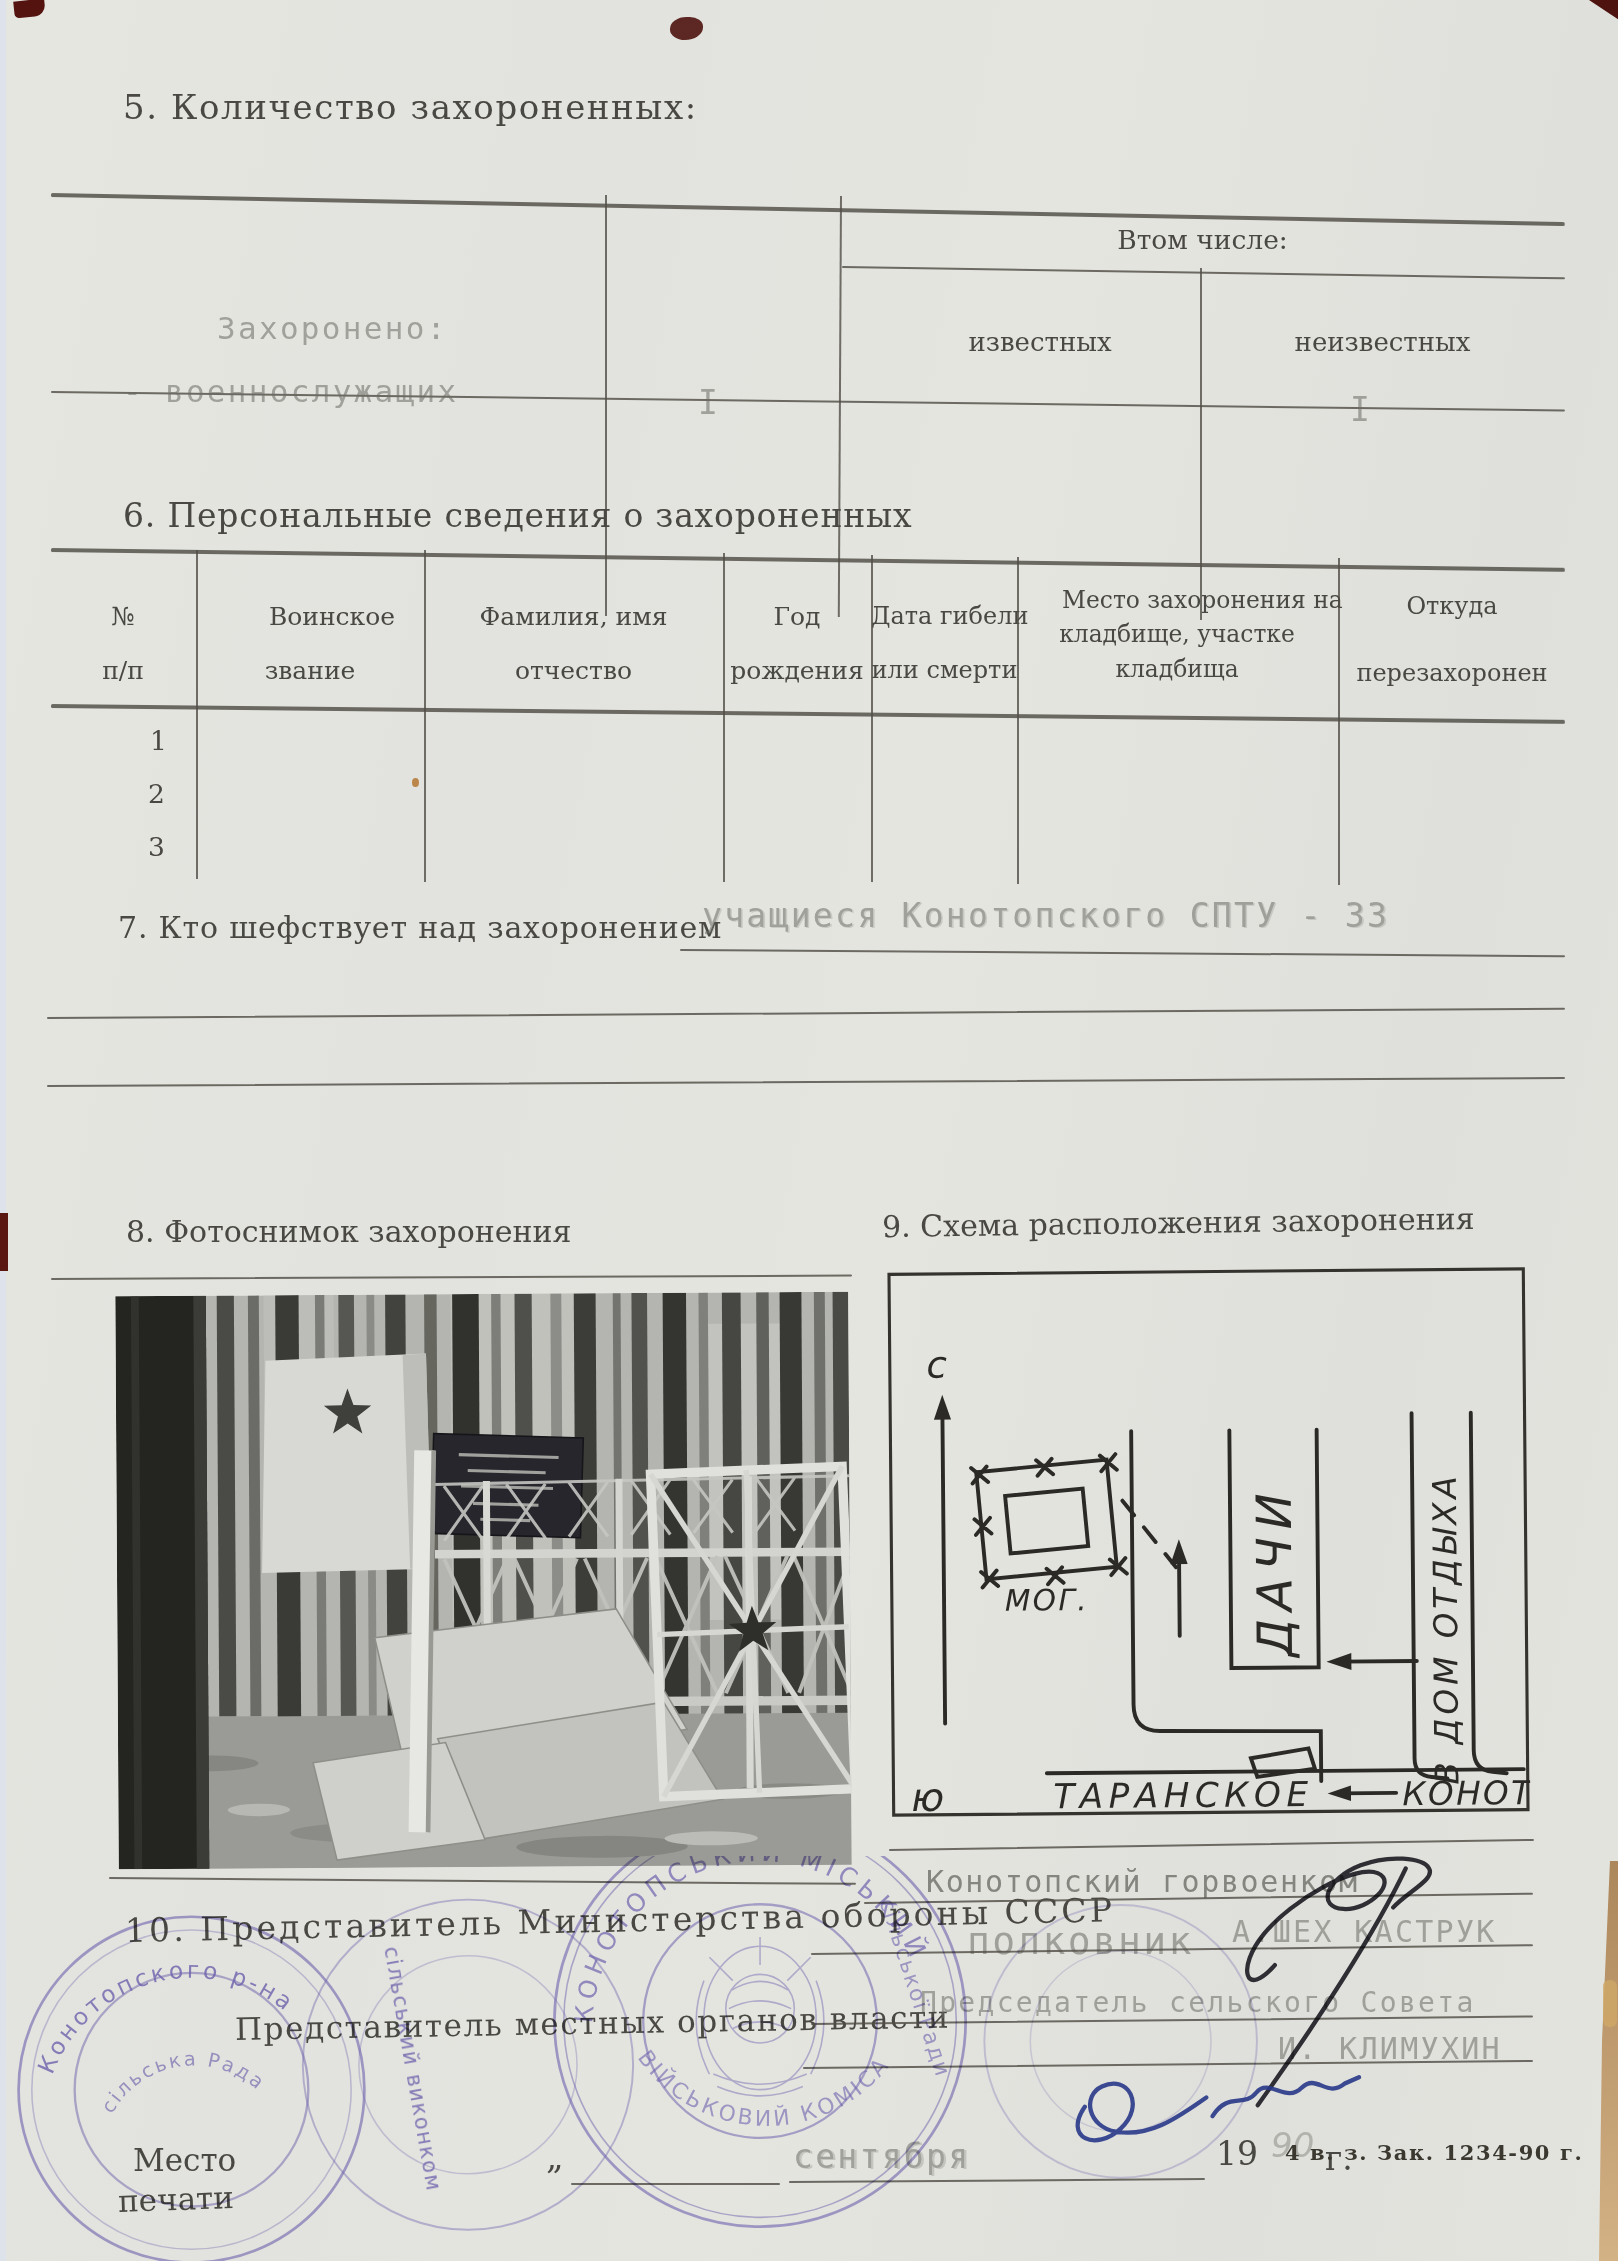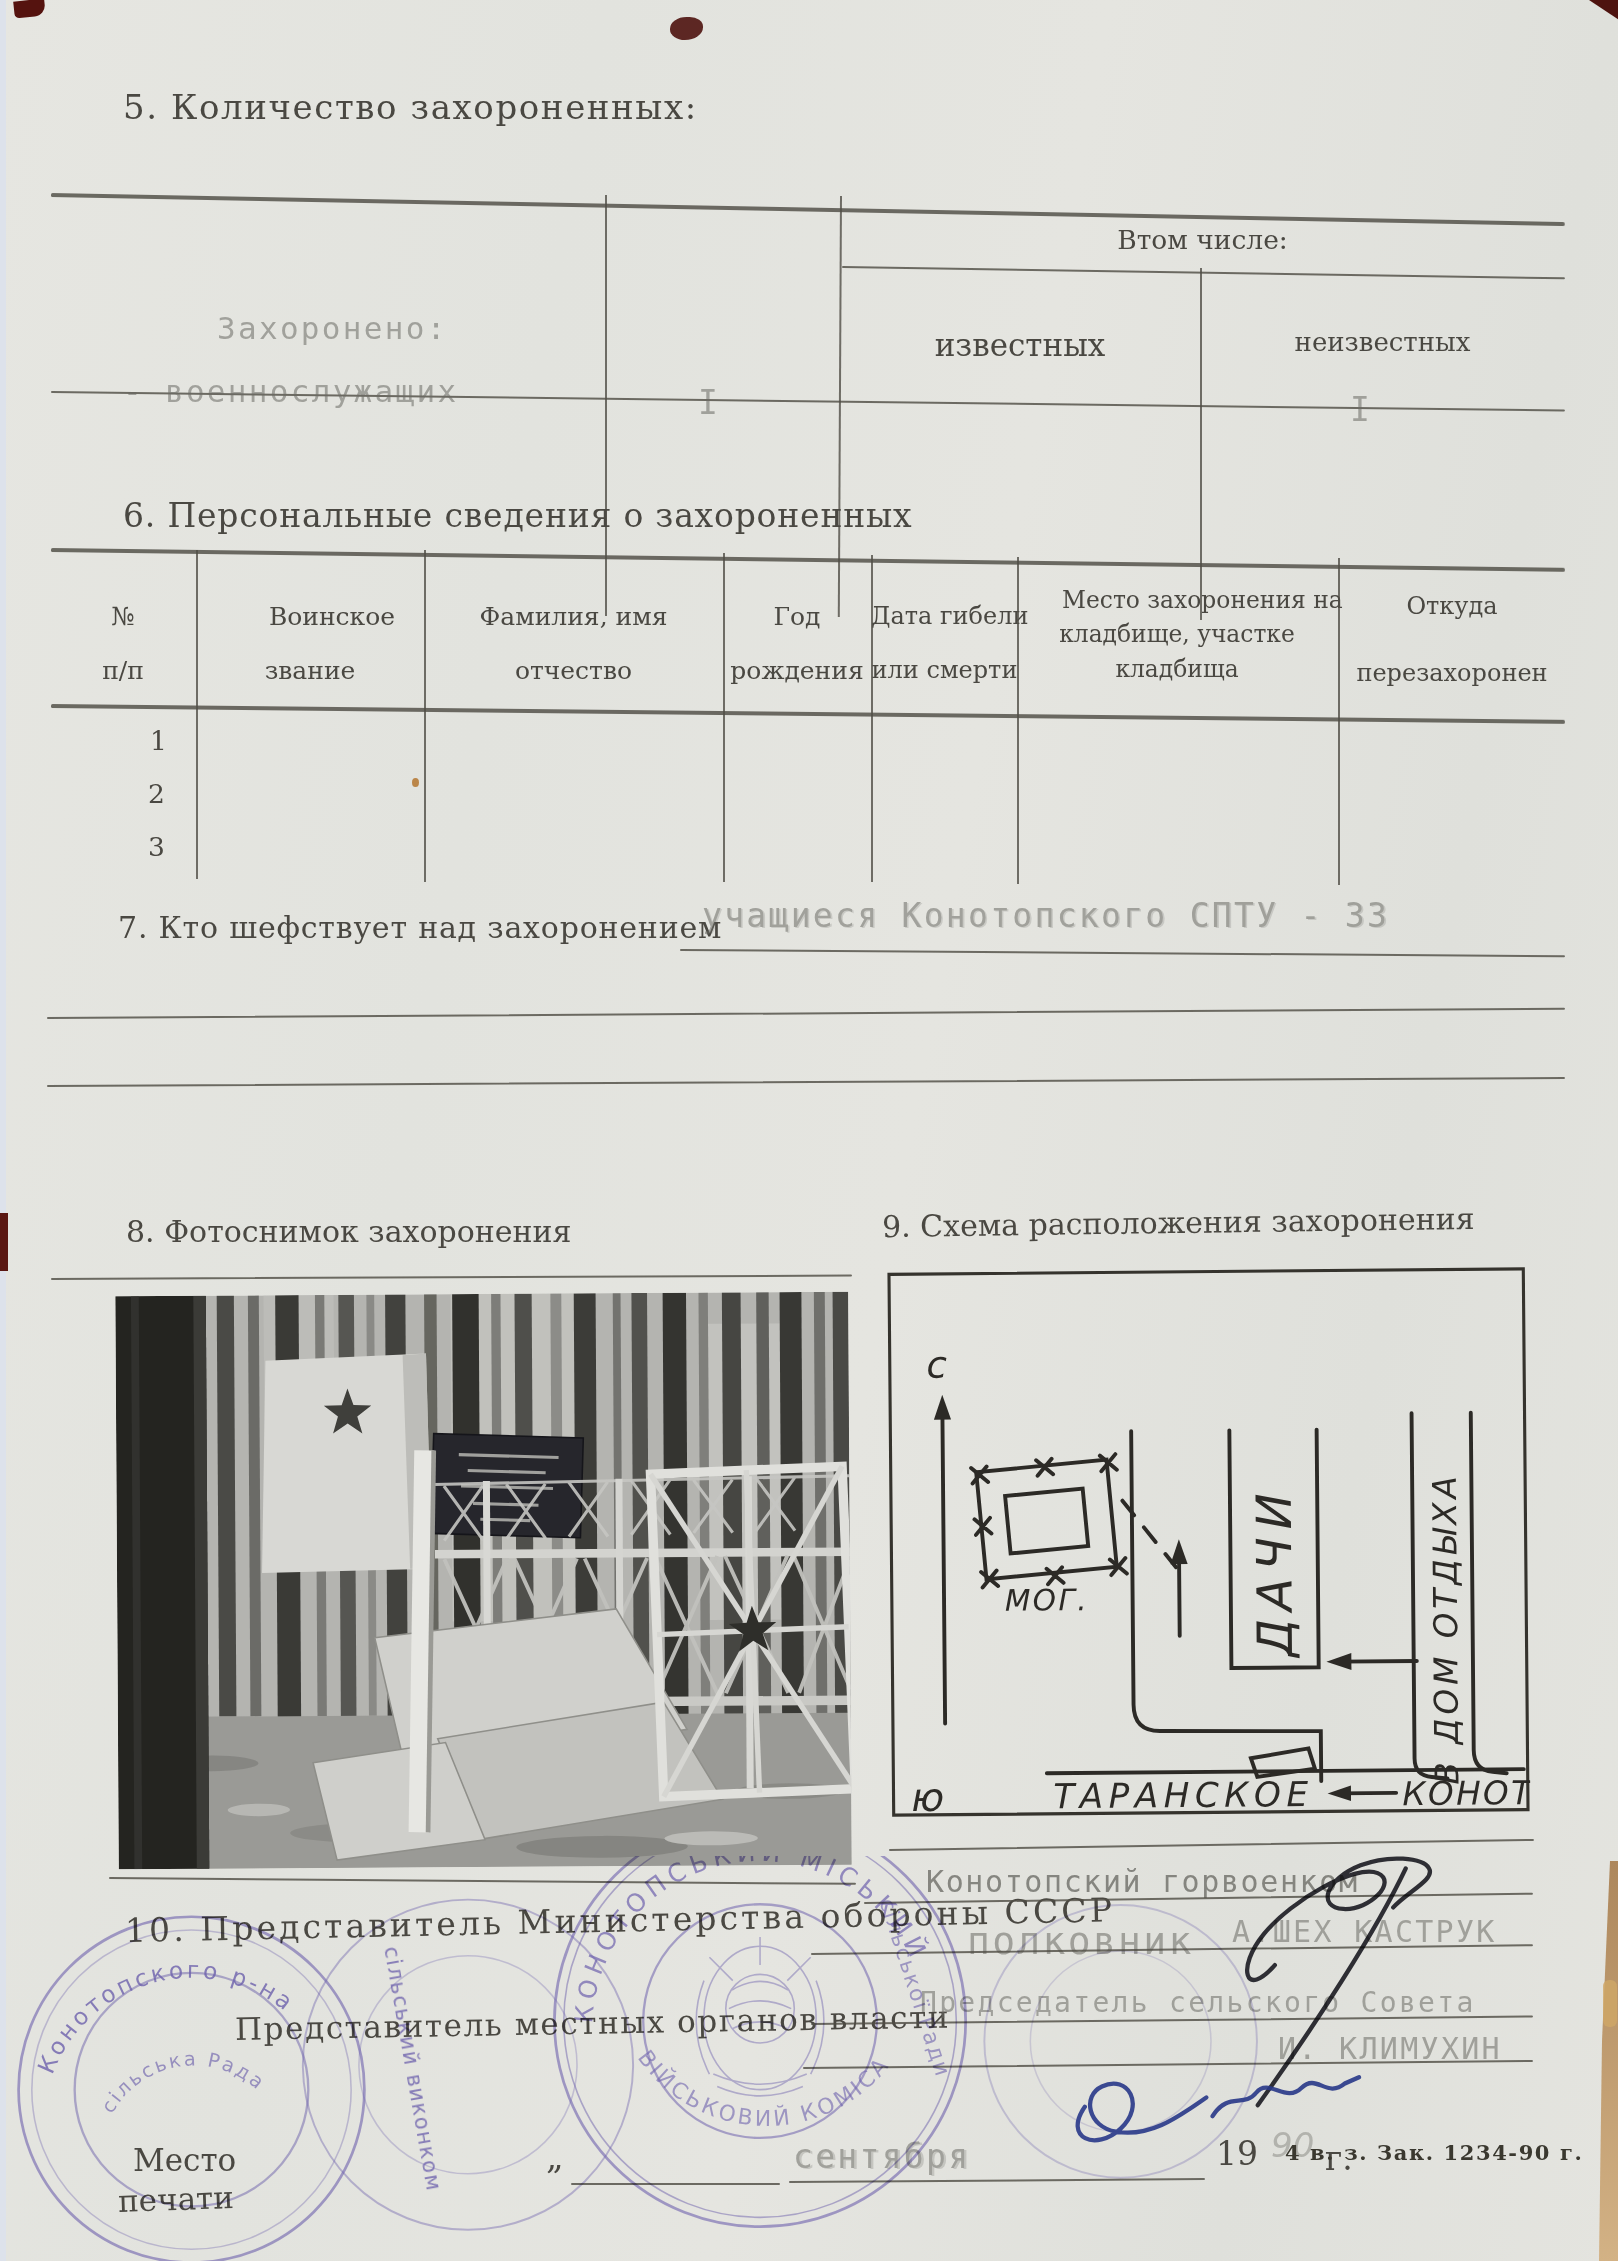--- a/index.html
+++ b/index.html
@@ -35,21 +35,21 @@
   <div class="artifact" style="left:1603px;top:1980px;width:14px;height:47px;background:#cfa867;border-radius:6.2px;opacity:.8;"></div>
 
   <div class="abs pr" style="left:123px;top:87px;font-size:34px;letter-spacing:1.6px;">
     <span>5.</span>
     <span>Количество захороненных:</span>
   </div>
 
   <div class="hline heavy" style="left:51px;top:193px;width:1514px;transform:rotate(1.1deg);"></div>
   <div class="cell pr" style="left:840px;top:224px;width:725px;font-size:26.5px;">Втом числе:</div>
   <div class="hline" style="left:842px;top:266px;width:723px;transform:rotate(0.9deg);"></div>
-  <div class="cell pr" style="left:840px;top:327px;width:360px;font-size:31px;">известных</div>
+  <div class="cell pr" style="left:840px;top:327px;width:360px;font-size:26px;padding-left:20px;">известных</div>
   <div class="cell pr" style="left:1200px;top:327px;width:365px;font-size:26px;">неизвестных</div>
   <div class="hline" style="left:51px;top:391px;width:1514px;transform:rotate(0.7deg);"></div>
 
   <div class="vline" style="left:605px;top:195px;height:421px;"></div>
   <div class="vline" style="left:840px;top:196px;height:421px;transform:rotate(.3deg);"></div>
   <div class="vline" style="left:1200px;top:268px;height:352px;"></div>
 
   <div class="abs tw" style="left:217px;top:310px;font-size:31px;">Захоронено:</div>
   <div class="abs tw" style="left:123px;top:373px;font-size:31px;">- военнослужащих</div>
   <div class="abs tw" style="left:698px;top:383px;font-size:33px;">I</div>

